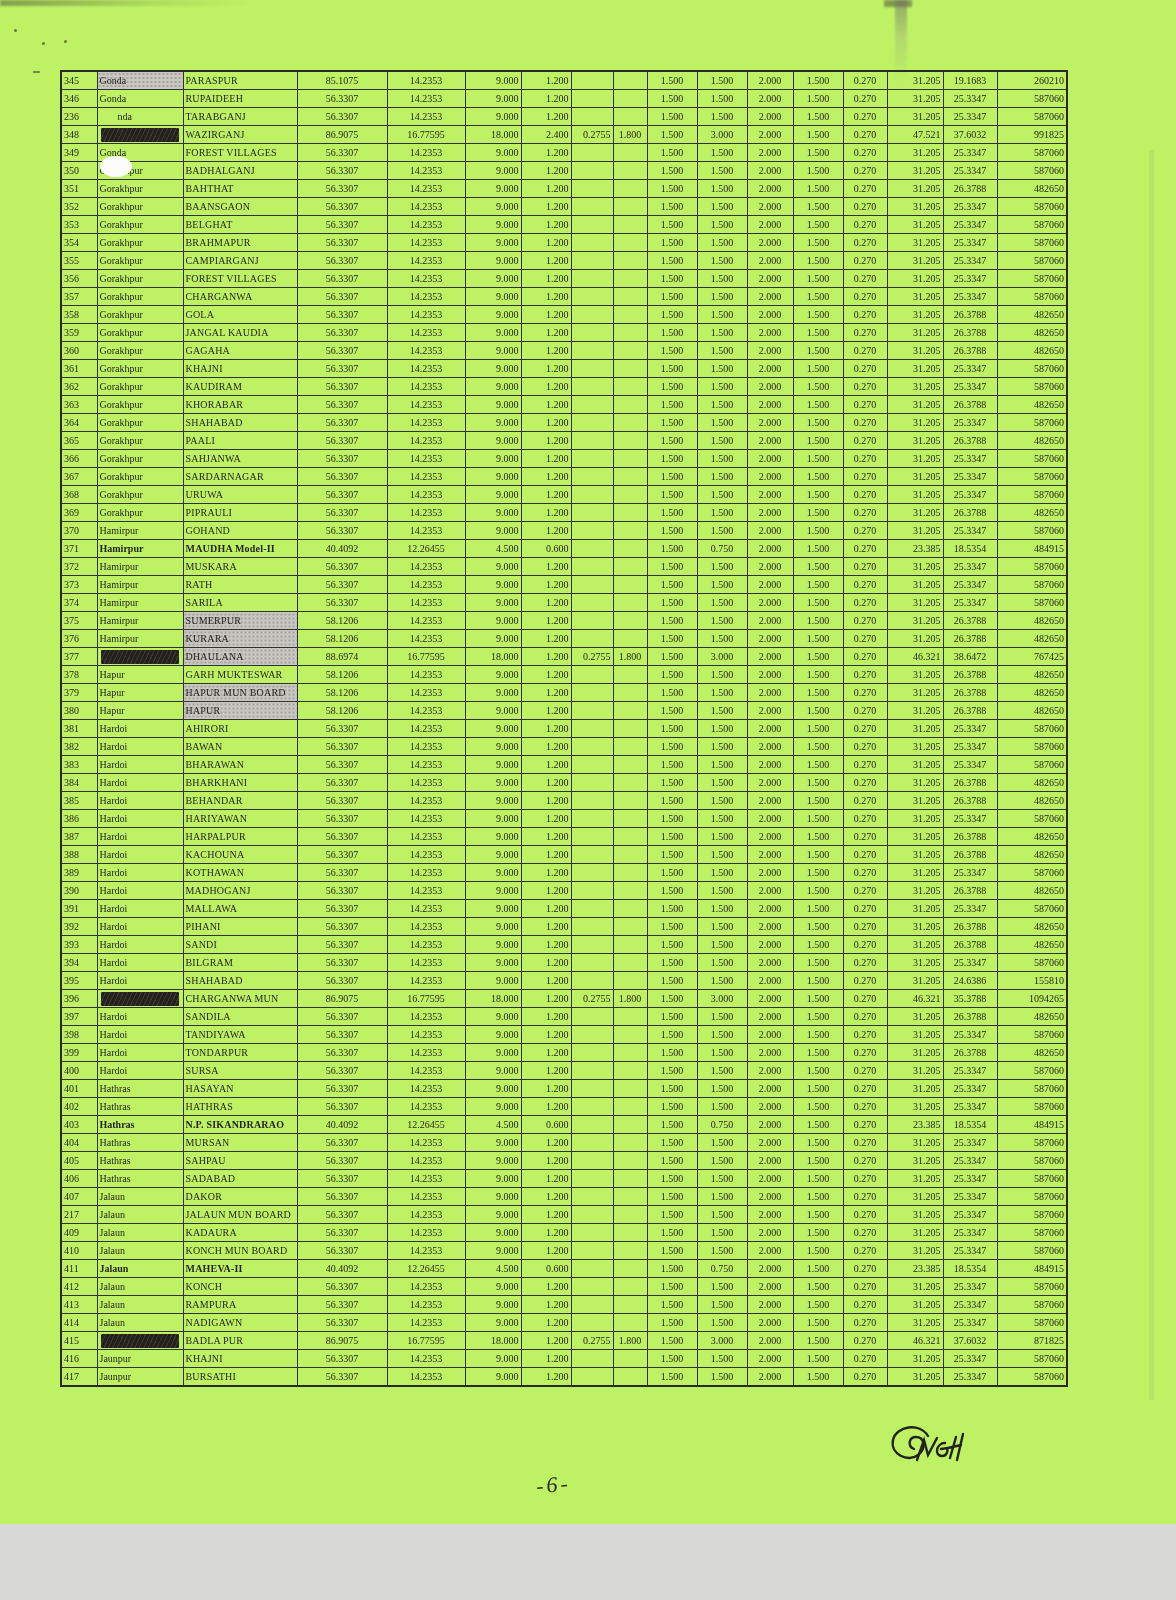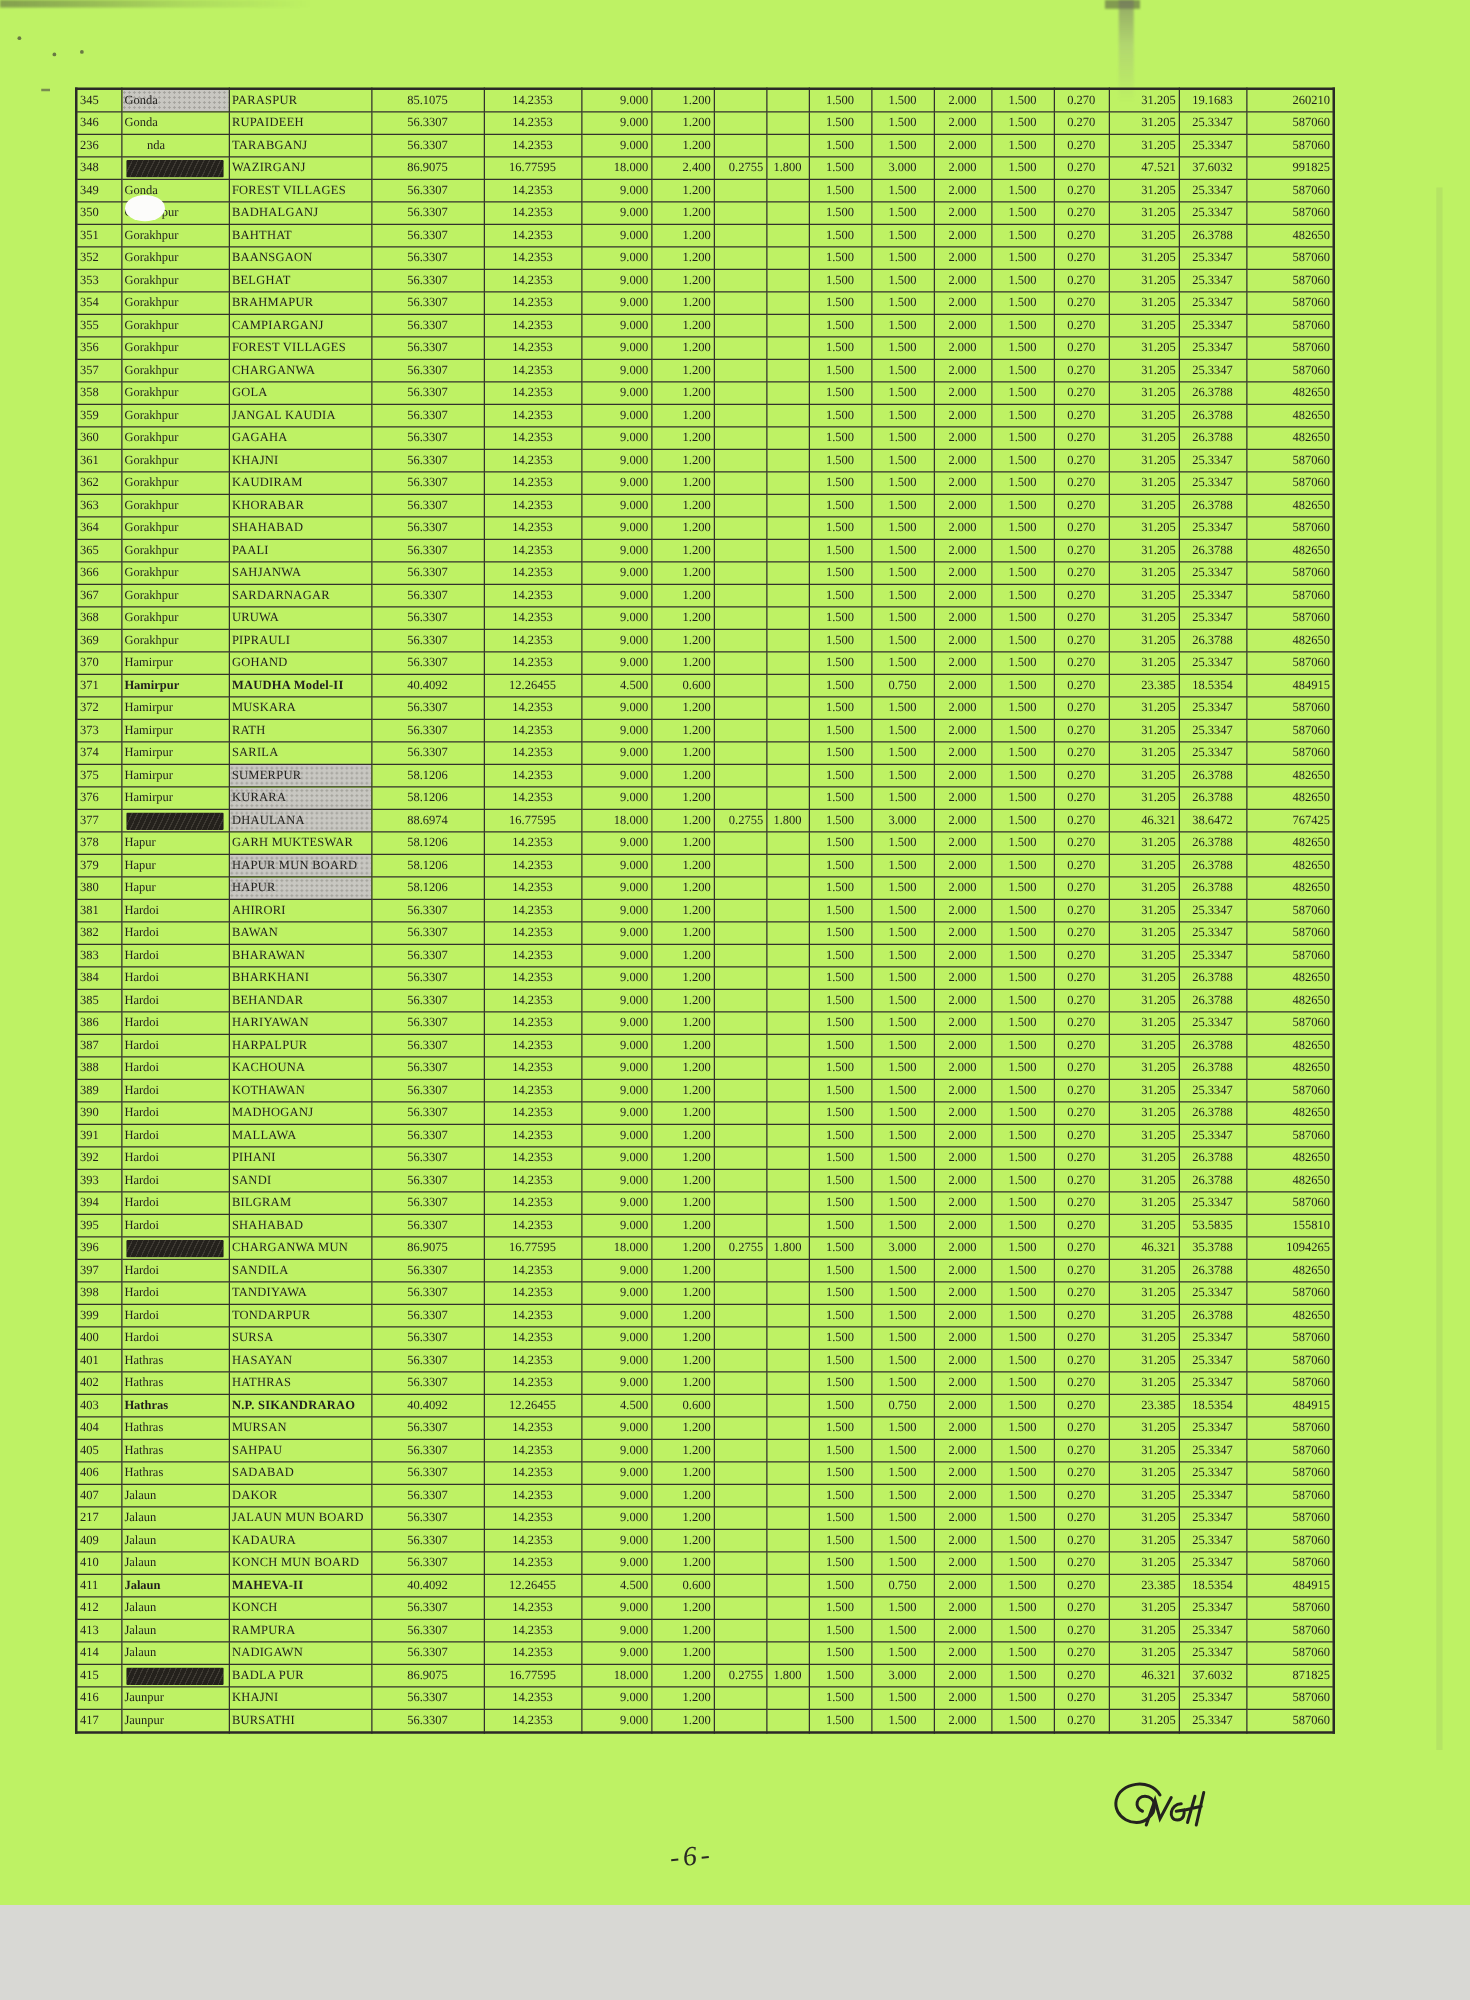--- a/index.html
+++ b/index.html
@@ -1048,21 +1048,21 @@
           <td class="c3">9.000</td>
           <td class="c4">1.200</td>
           <td class="c5"></td>
           <td class="c6"></td>
           <td class="c7">1.500</td>
           <td class="c8">1.500</td>
           <td class="c9">2.000</td>
           <td class="c10">1.500</td>
           <td class="c11">0.270</td>
           <td class="c12">31.205</td>
-          <td class="c13">53.5835</td>
+          <td class="c13">24.6386</td>
           <td class="c14">155810</td>
         </tr>
         <tr>
           <td class="sn">396</td>
           <td class="district">
             <span class="redaction"></span>
           </td>
           <td class="town">CHARGANWA MUN</td>
           <td class="c1">86.9075</td>
           <td class="c2">16.77595</td>

